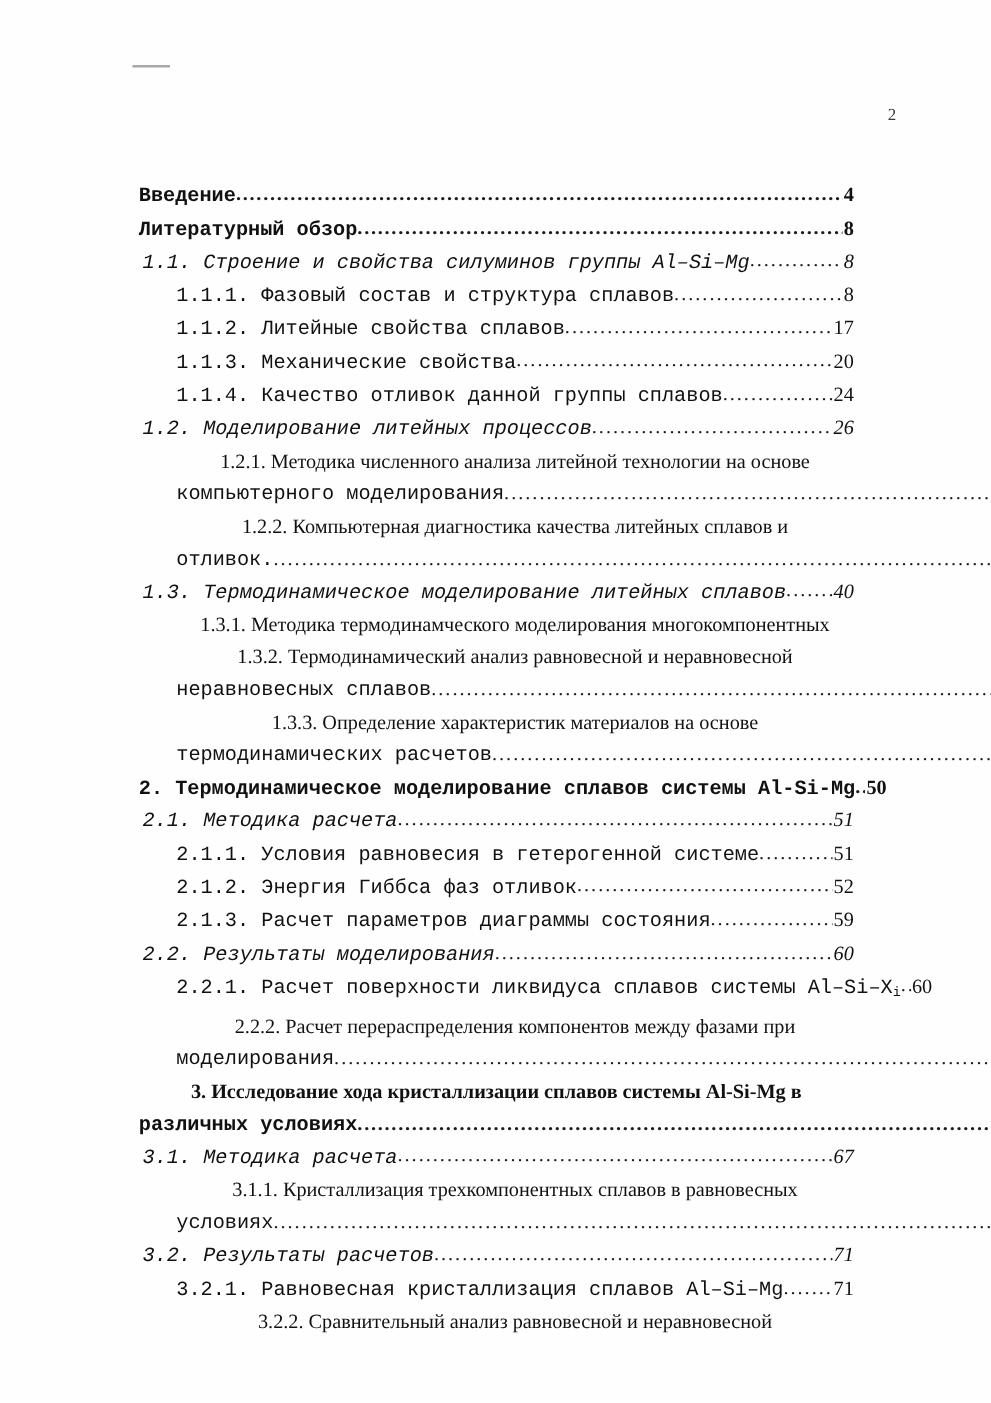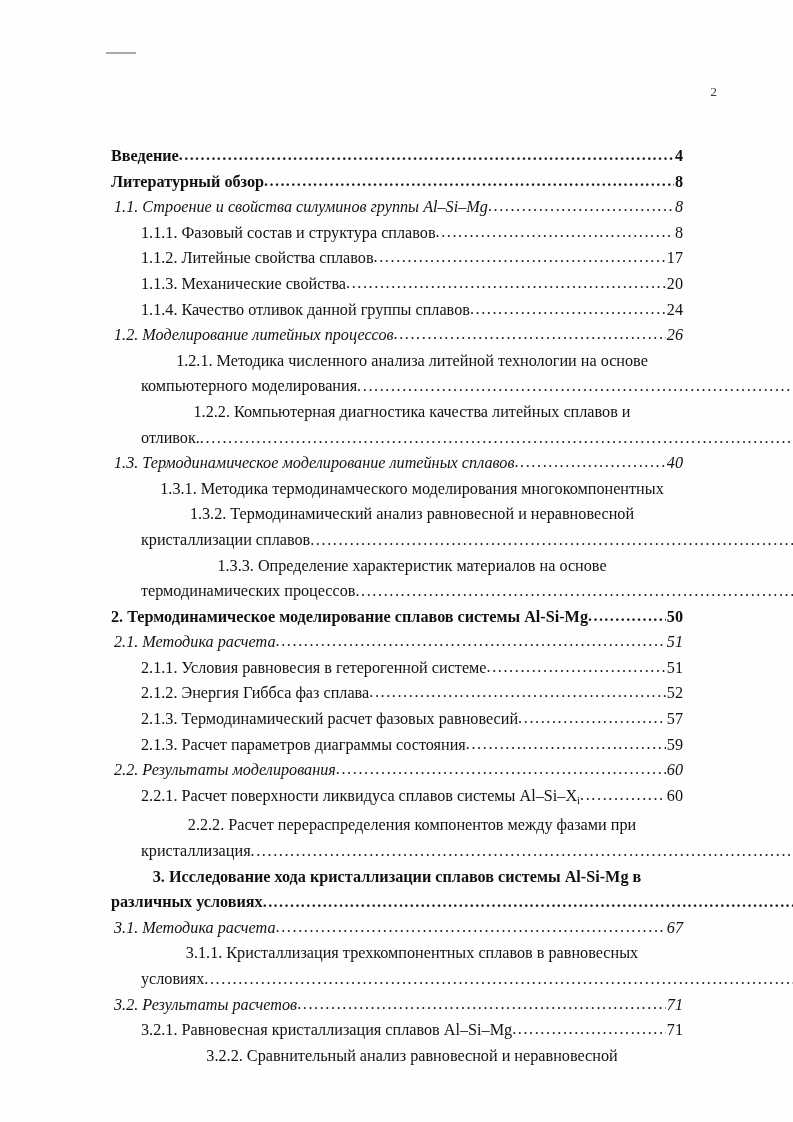--- a/index.html
+++ b/index.html
@@ -56,20 +56,21 @@
 
   
   .row {
     display: flex;
     align-items: baseline;
     width: 100%;
   }
   .row .title {
     flex: 0 1 auto;
     white-space: nowrap;
+    font-family: Liberation Mono, monospace;
   }
   .row .leader {
     flex: 1 1 auto;
     overflow: hidden;
     white-space: nowrap;
     min-width: 8px;
     font-size: 16.2px;
     letter-spacing: 1.6px;
     color: #1a1a1a;
     transform: translateY(-1px);
@@ -184,25 +185,25 @@
           <span class="title">1.3. Термодинамическое моделирование литейных сплавов</span>
           <span class="leader"></span>
           <span class="pg">40</span>
         </div>
       </div>
       <div class="entry lvl2">
         <div class="wrapline">1.3.1. Методика термодинамческого моделирования многокомпонентных</div>
       </div>
       <div class="entry lvl2">
         <div class="wrapline">1.3.2. Термодинамический анализ равновесной и неравновесной</div>
-        <div class="row cont"><span class="title">кристаллизации сплавов</span><span class="leader"></span></div>
+        <div class="row cont"><span class="title">неравновесных сплавов</span><span class="leader"></span></div>
       </div>
       <div class="entry lvl2">
         <div class="wrapline">1.3.3. Определение характеристик материалов на основе</div>
-        <div class="row cont"><span class="title">термодинамических процессов</span><span class="leader"></span></div>
+        <div class="row cont"><span class="title">термодинамических расчетов</span><span class="leader"></span></div>
       </div>
       <div class="entry lvl0">
         <div class="row">
           <span class="title">2. Термодинамическое моделирование сплавов  системы Al-Si-Mg</span>
           <span class="leader"></span>
           <span class="pg">50</span>
         </div>
       </div>
       <div class="entry lvl1">
         <div class="row">
@@ -213,34 +214,27 @@
       </div>
       <div class="entry lvl2">
         <div class="row">
           <span class="title">2.1.1. Условия равновесия в гетерогенной системе</span>
           <span class="leader"></span>
           <span class="pg">51</span>
         </div>
       </div>
       <div class="entry lvl2">
         <div class="row">
-          <span class="title">2.1.2. Энергия Гиббса фаз сплава</span>
+          <span class="title">2.1.2. Энергия Гиббса фаз отливок</span>
           <span class="leader"></span>
           <span class="pg">52</span>
         </div>
       </div>
       <div class="entry lvl2">
         <div class="row">
-          <span class="title">2.1.3. Термодинамический расчет фазовых равновесий</span>
-          <span class="leader"></span>
-          <span class="pg">57</span>
-        </div>
-      </div>
-      <div class="entry lvl2">
-        <div class="row">
           <span class="title">2.1.3. Расчет параметров диаграммы состояния</span>
           <span class="leader"></span>
           <span class="pg">59</span>
         </div>
       </div>
       <div class="entry lvl1">
         <div class="row">
           <span class="title">2.2. Результаты моделирования</span>
           <span class="leader"></span>
           <span class="pg">60</span>
@@ -248,21 +242,21 @@
       </div>
       <div class="entry lvl2">
         <div class="row">
           <span class="title">2.2.1. Расчет поверхности ликвидуса сплавов системы Al–Si–X<sub>i</sub></span>
           <span class="leader"></span>
           <span class="pg">60</span>
         </div>
       </div>
       <div class="entry lvl2">
         <div class="wrapline">2.2.2. Расчет перераспределения компонентов между фазами при</div>
-        <div class="row cont"><span class="title">кристаллизация</span><span class="leader"></span></div>
+        <div class="row cont"><span class="title">моделирования</span><span class="leader"></span></div>
       </div>
       <div class="entry lvl0">
         <div class="wrapline">3. Исследование хода кристаллизации сплавов системы Al-Si-Mg в</div>
         <div class="row cont"><span class="title">различных условиях</span><span class="leader"></span></div>
       </div>
       <div class="entry lvl1">
         <div class="row">
           <span class="title">3.1. Методика расчета</span>
           <span class="leader"></span>
           <span class="pg">67</span>

